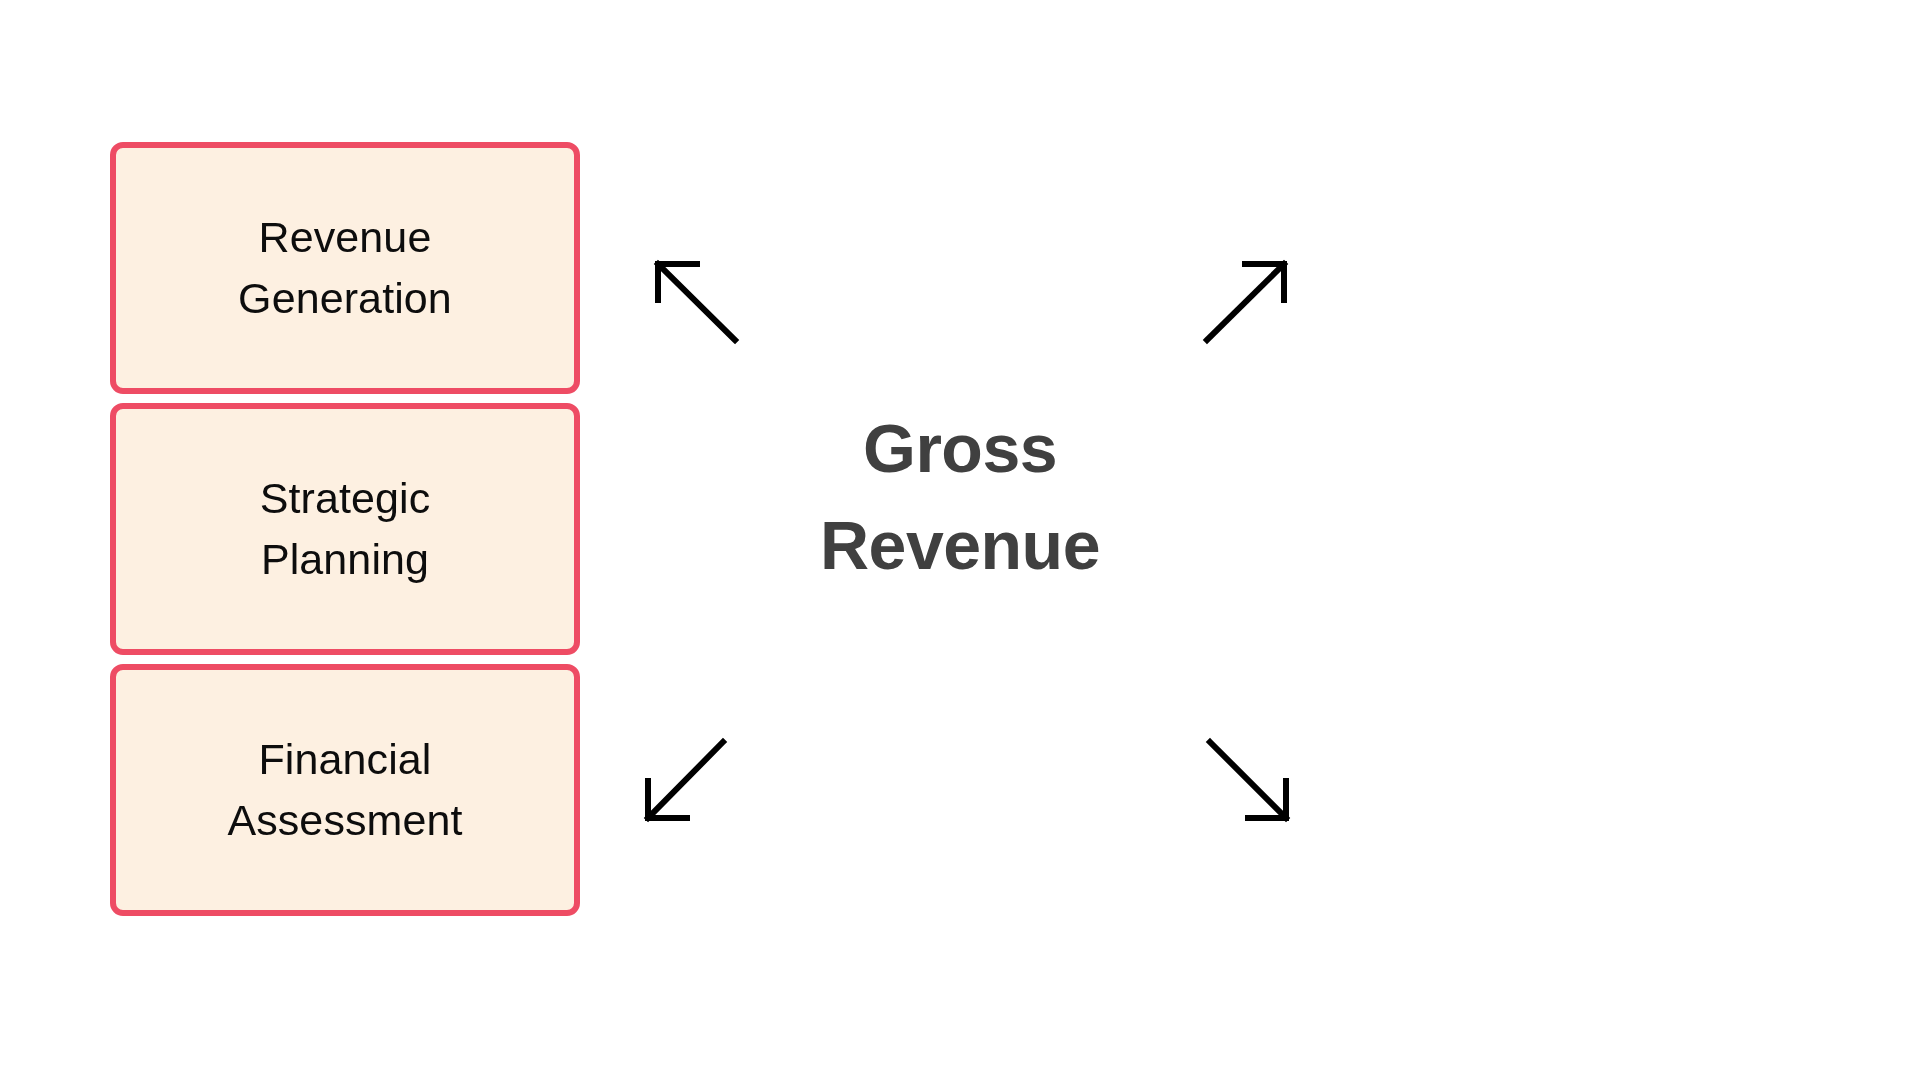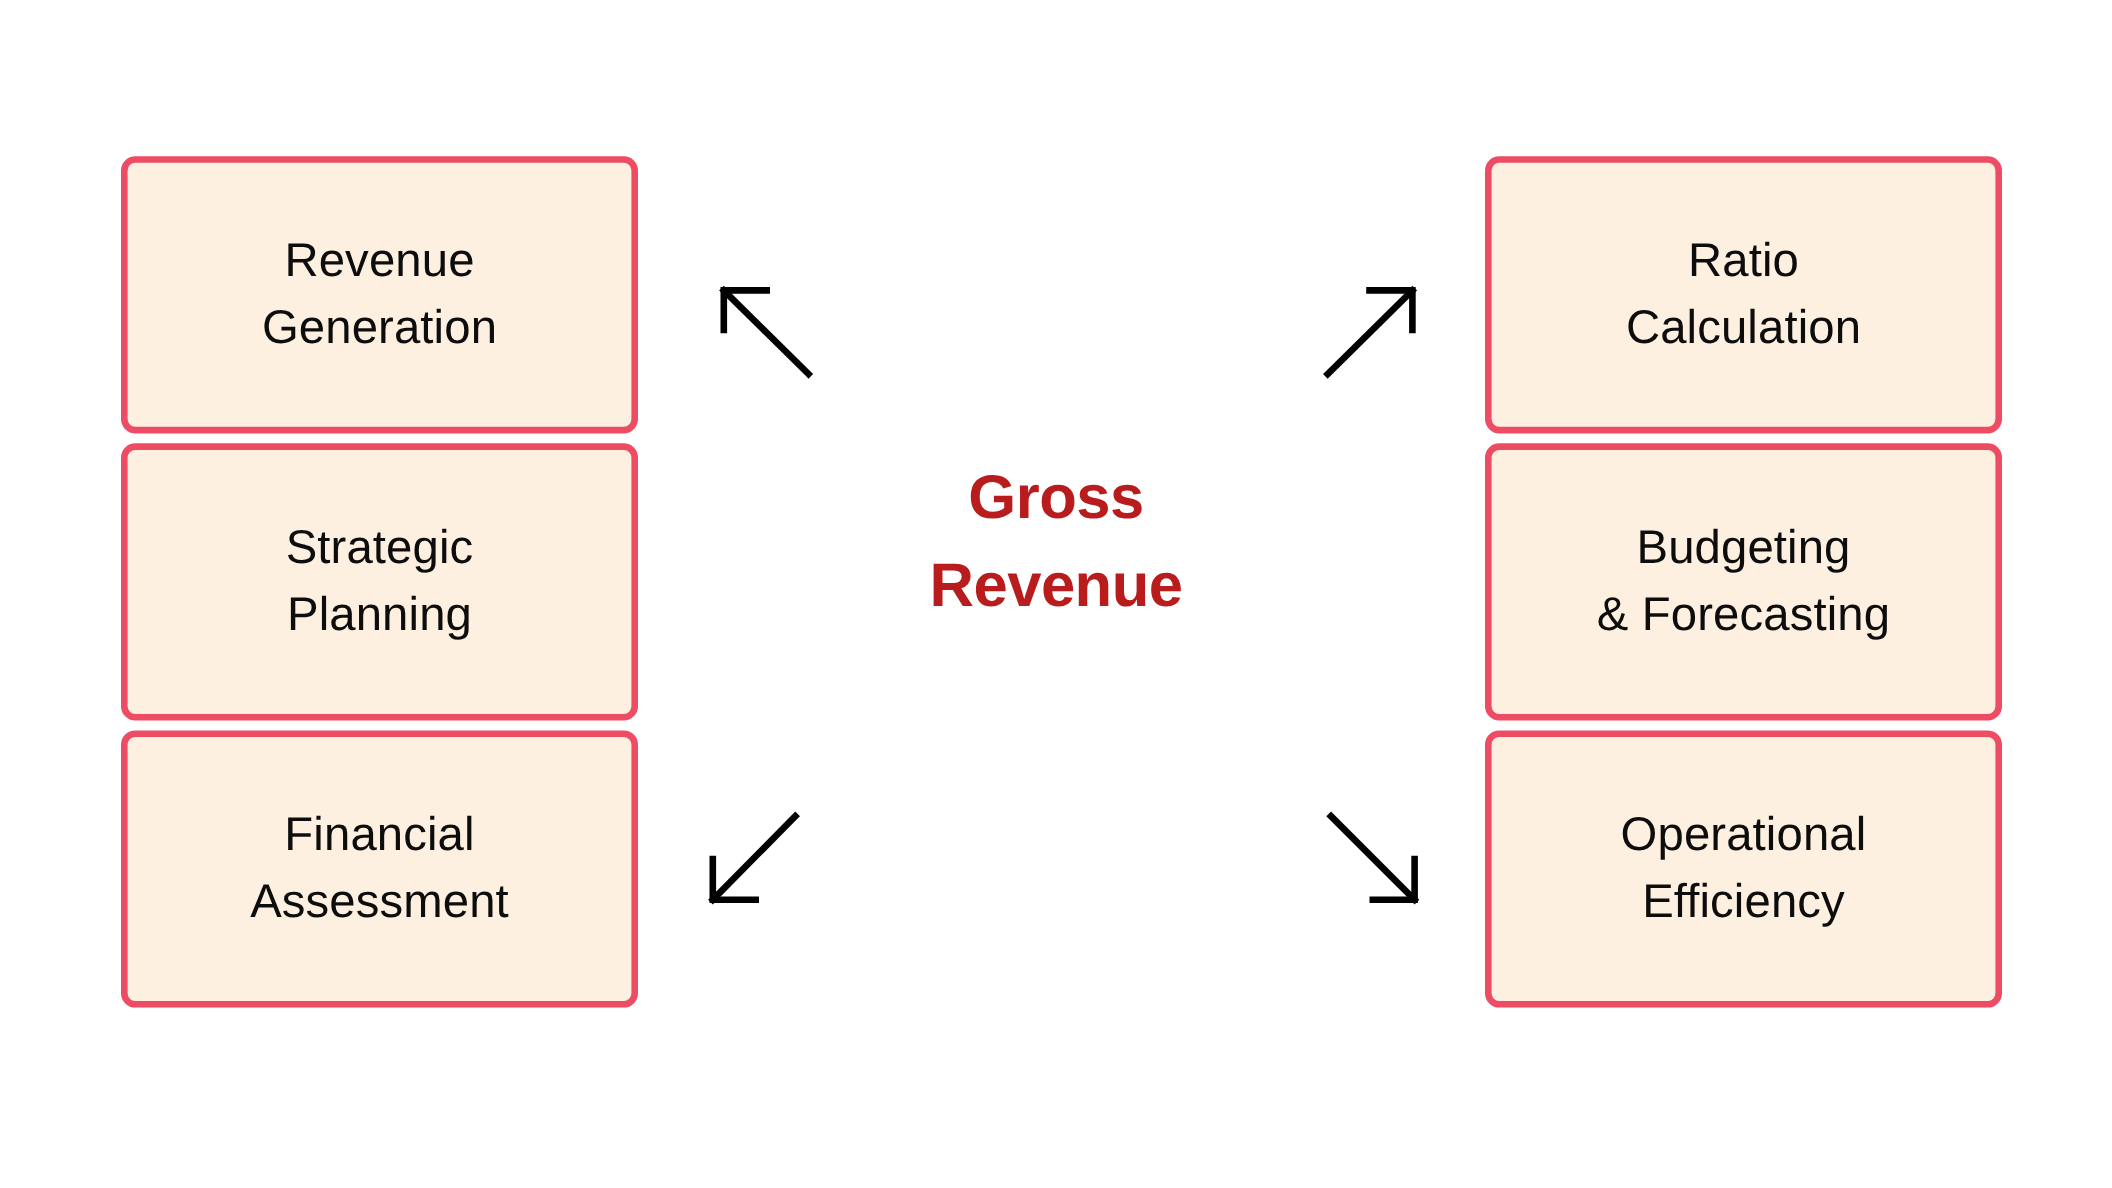--- a/index.html
+++ b/index.html
@@ -57,28 +57,28 @@
     line-height: 1.42;
     color: #0d0d0d;
     letter-spacing: 0.1px;
     white-space: pre-line;
   }
 
   
   #center-title {
     position: absolute;
     left: 640px;
-    top: 412px;
+    top: 400px;
     width: 640px;
     text-align: center;
     font-family: "Liberation Sans", sans-serif;
-    font-size: 56px;
+    font-size: 68px;
     font-weight: 700;
     line-height: 1.42;
-    color: #b91c1c;
+    color: #404040;
     letter-spacing: -0.5px;
     white-space: pre-line;
   }
 
   
   #arrows-layer {
     position: absolute;
     left: 0;
     top: 0;
     width: 1920px;
@@ -111,38 +111,20 @@
 Planning</span>
     </div>
 
     <div class="node-box">
       <span class="node-label">Financial
 Assessment</span>
     </div>
 
   </div>
 
-  <div id="right-column" class="column">
-
-    <div class="node-box">
-      <span class="node-label">Ratio
-Calculation</span>
-    </div>
-
-    <div class="node-box">
-      <span class="node-label">Budgeting
-&amp; Forecasting</span>
-    </div>
-
-    <div class="node-box">
-      <span class="node-label">Operational
-Efficiency</span>
-    </div>
-
-  </div>
 
   <div id="center-title">Gross
 Revenue</div>
 
   <svg id="arrows-layer" viewBox="0 0 1920 1080">
 
     <g>
       <line x1="735" y1="340" x2="658" y2="264"></line>
       <polyline points="658,300 658,264 697,264"></polyline>
     </g>

